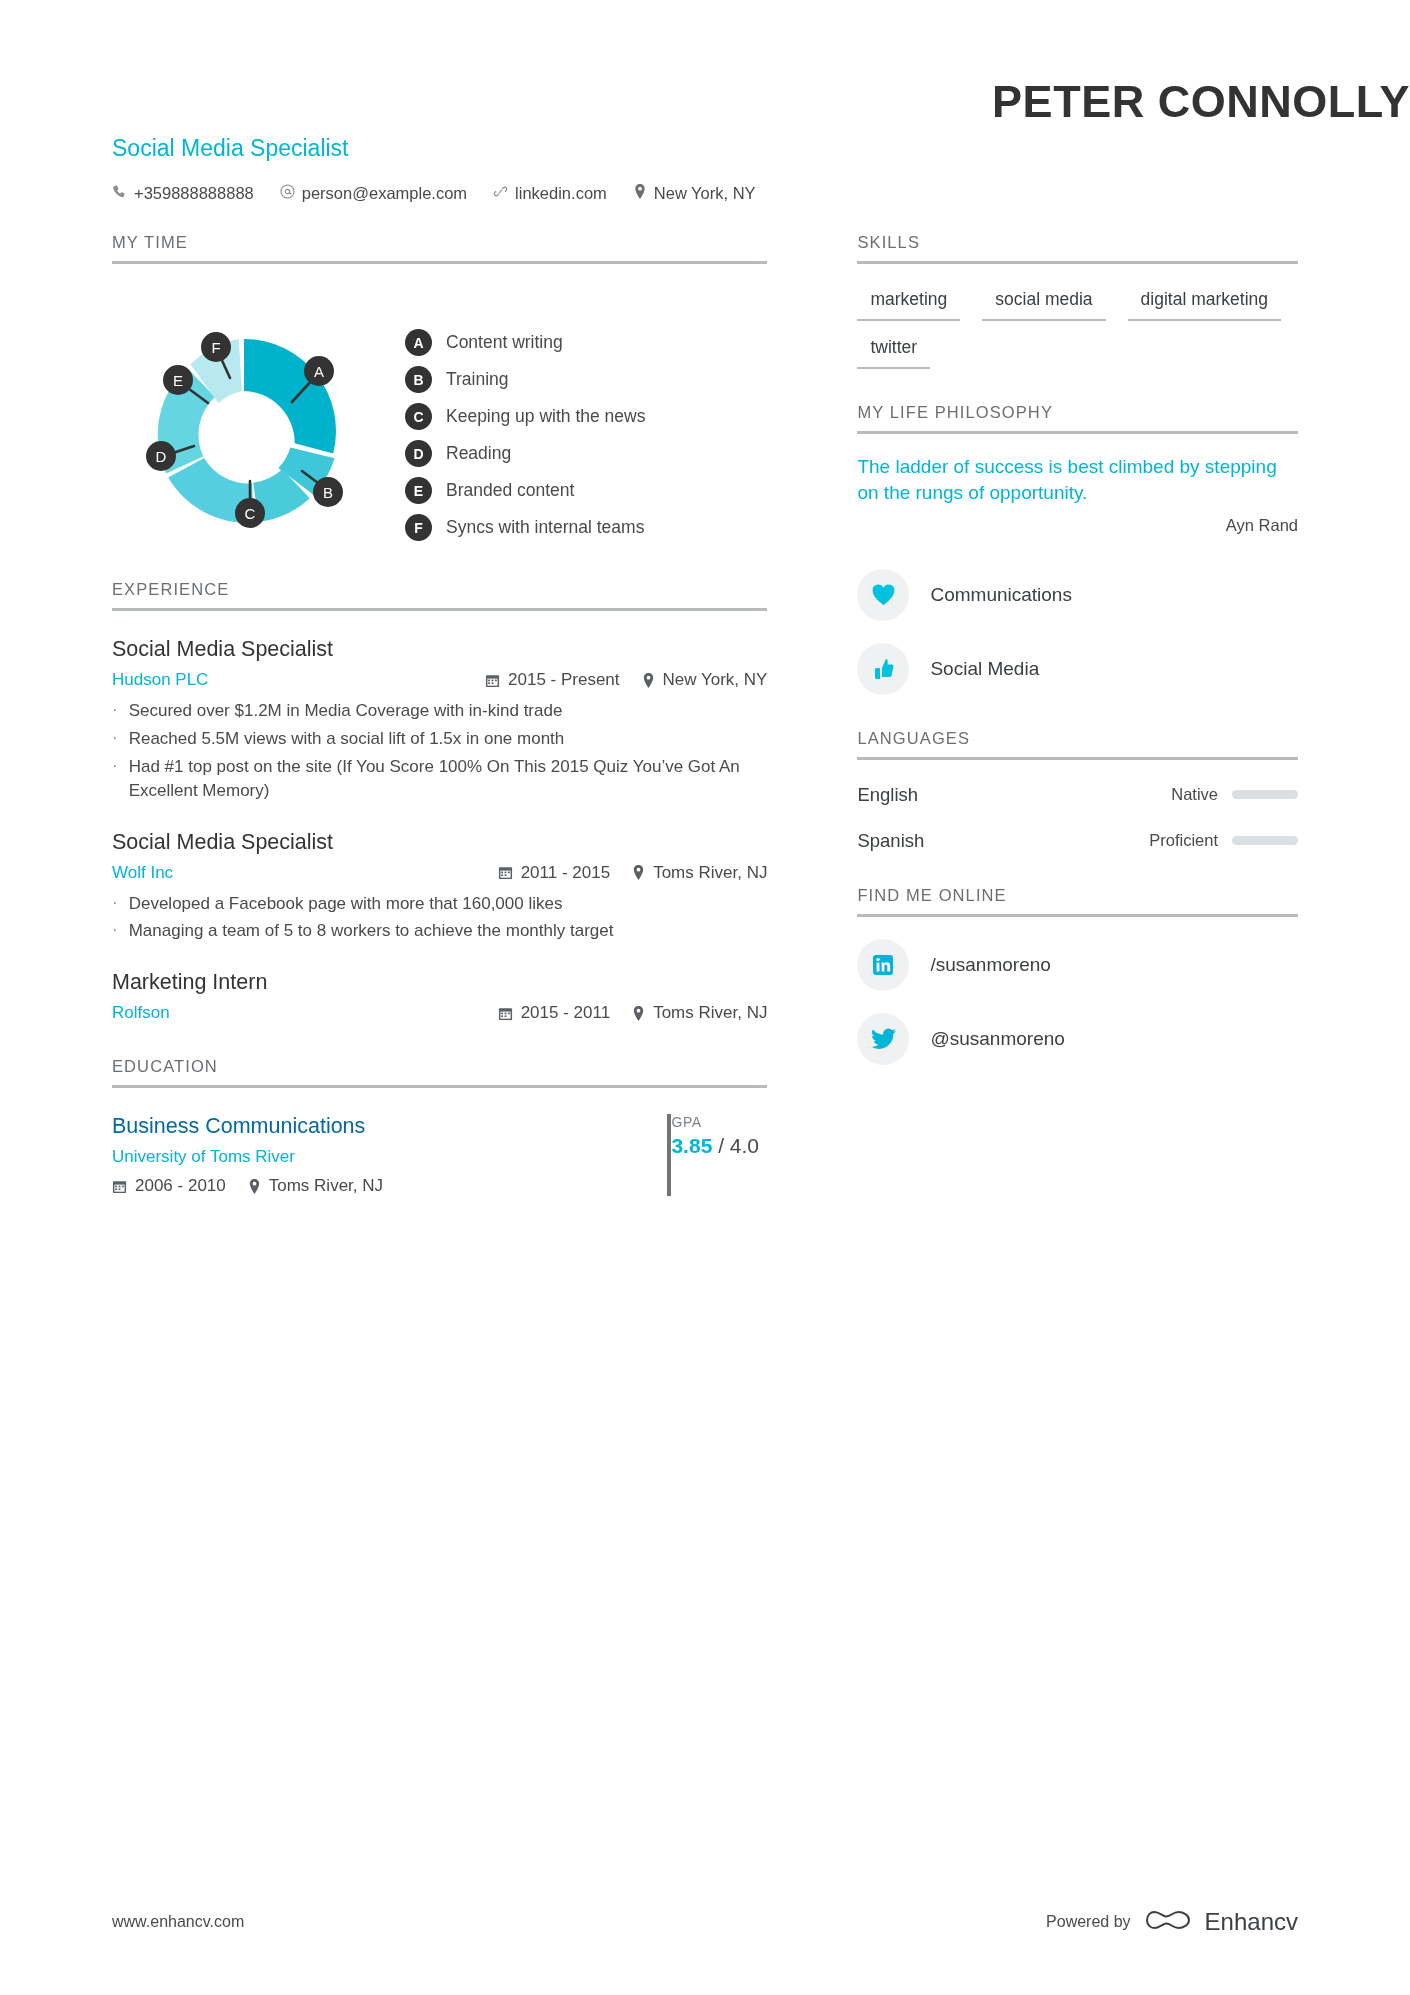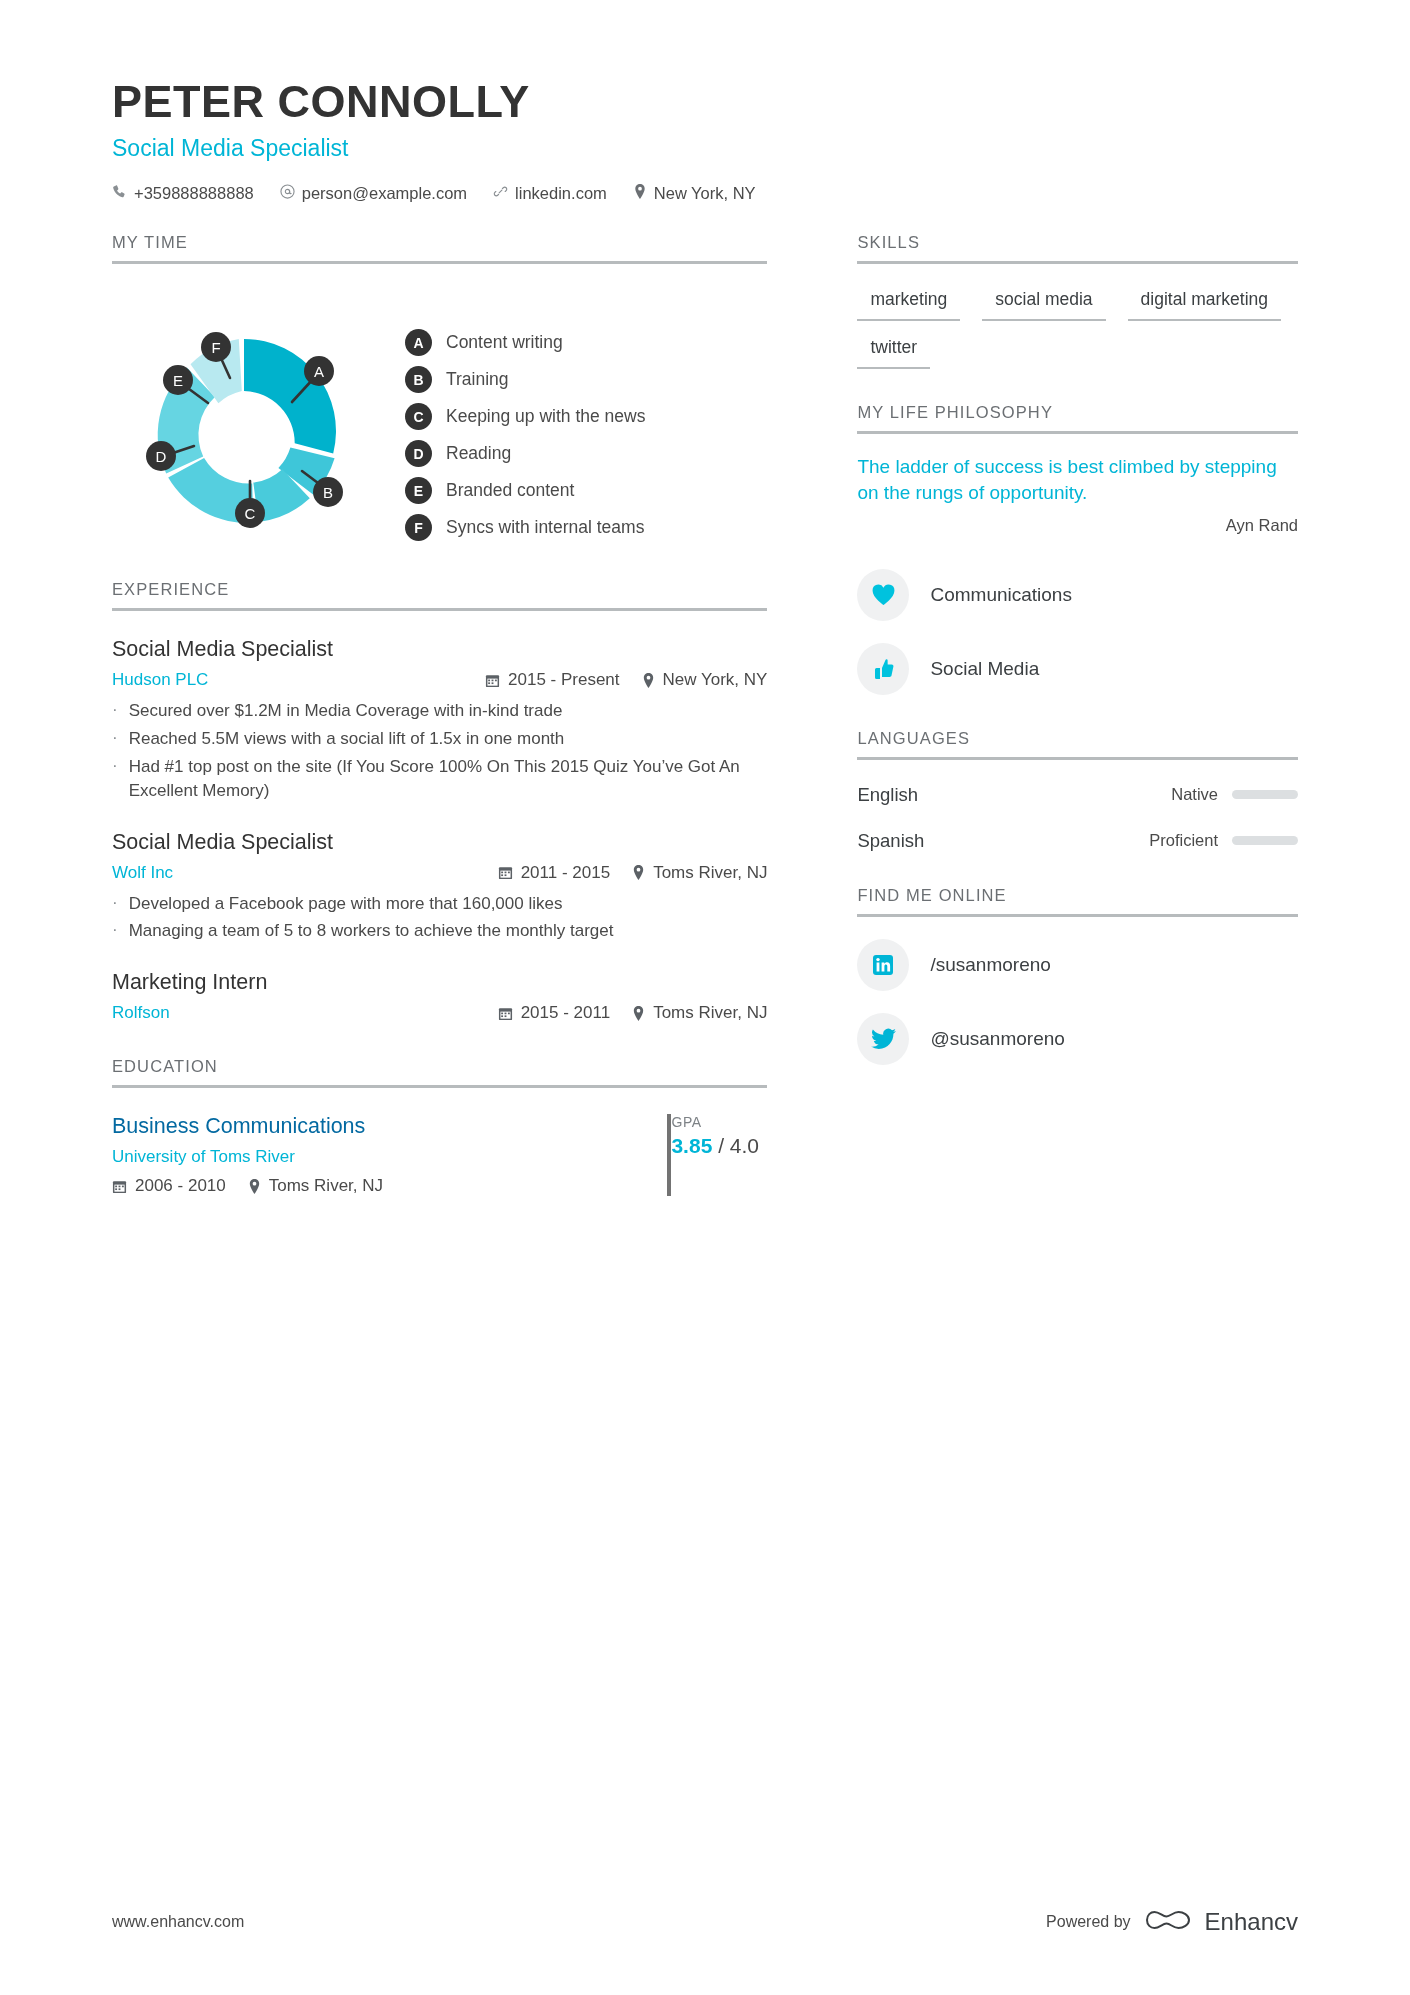--- a/index.html
+++ b/index.html
@@ -8,21 +8,21 @@
     background: #ffffff;
     font-family: "Liberation Sans", sans-serif;
     color: #3c4043;
   }
   .page { position: relative; width: 1410px; height: 1995px; padding: 0; }
 
   
   .header { padding: 78px 0 0 112px; }
   .name {
     font-size: 45px; font-weight: bold; letter-spacing: .5px;
-    color: #333333; line-height: 1.05;
+    color: #333333; line-height: 1.05; text-align: right;
   }
   .job-title {
     font-size: 23px; color: #00b5d6; margin-top: 10px; font-weight: normal;
   }
   .contact-row {
     display: flex; align-items: center; gap: 26px;
     margin-top: 22px; font-size: 16.5px; color: #4a4a4a;
   }
   .contact-item { display: flex; align-items: center; gap: 7px; }
   .contact-item svg { flex: 0 0 auto; }

